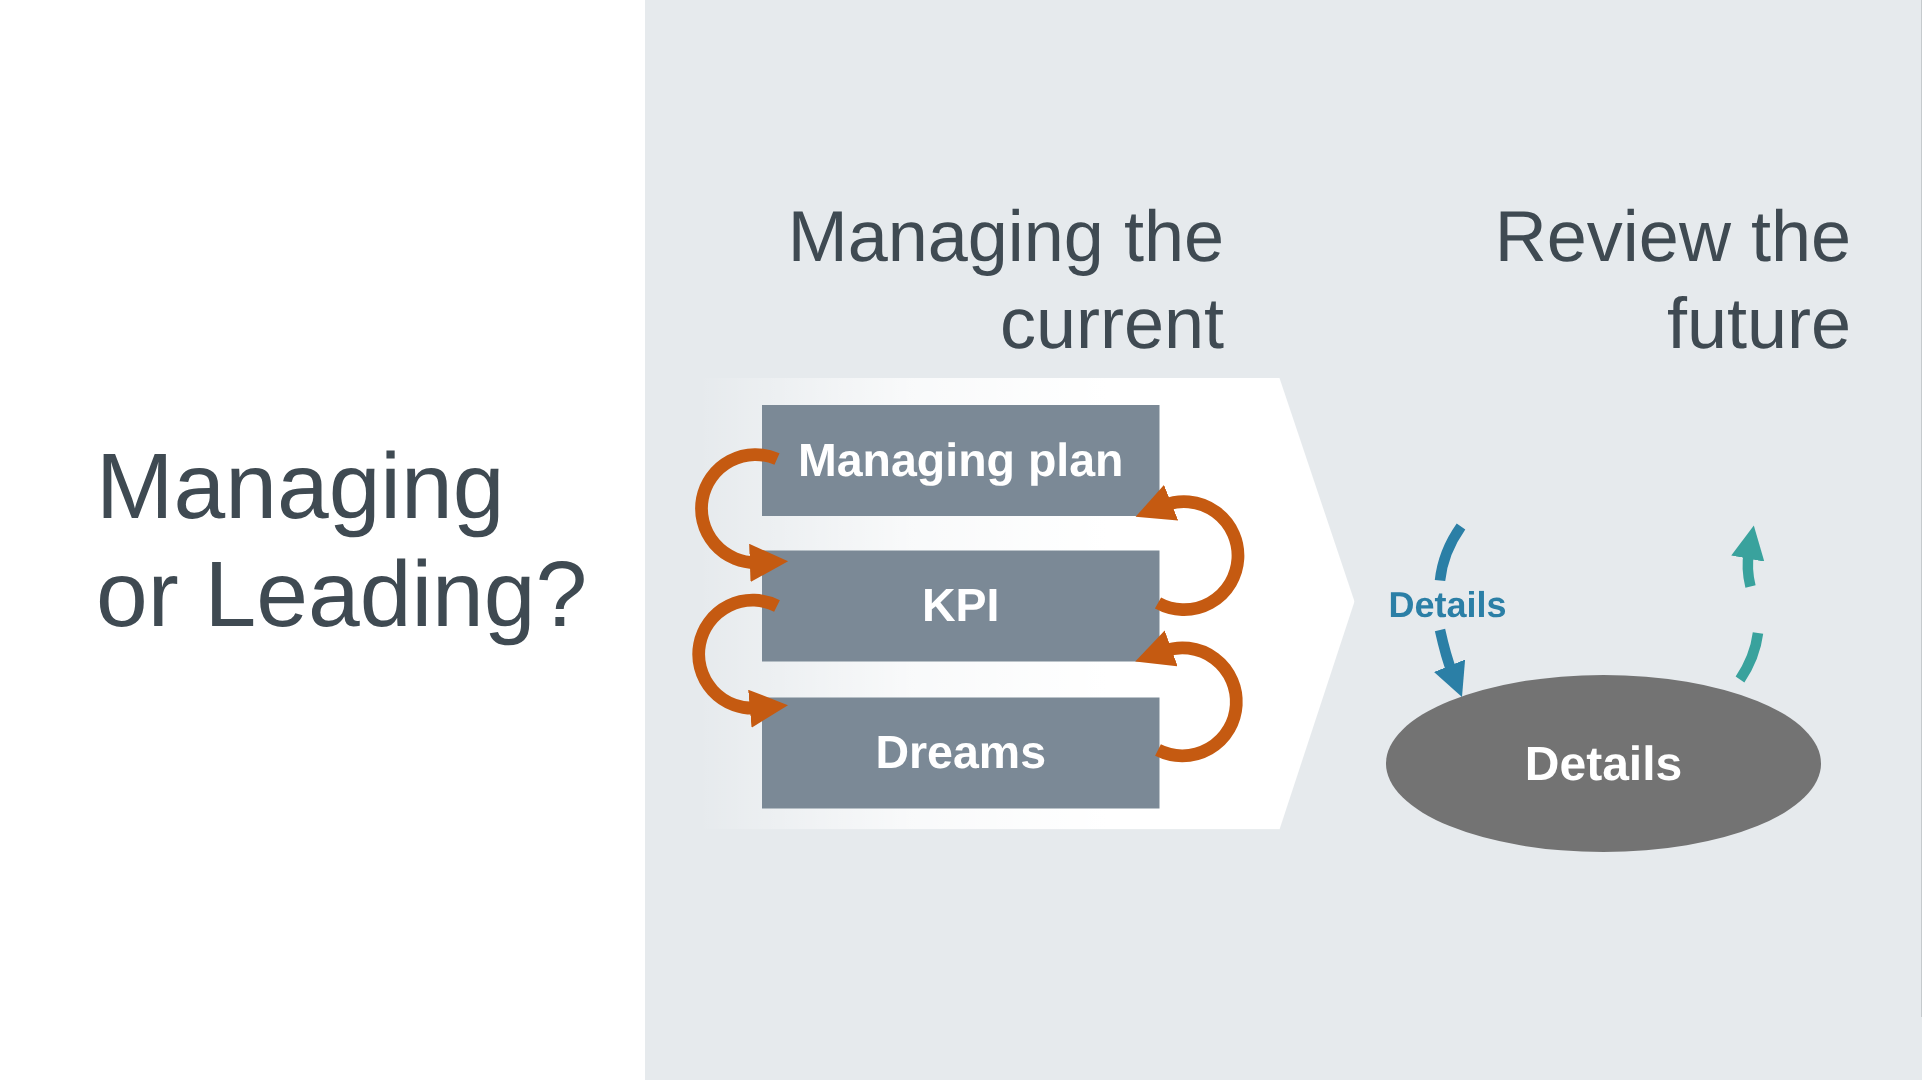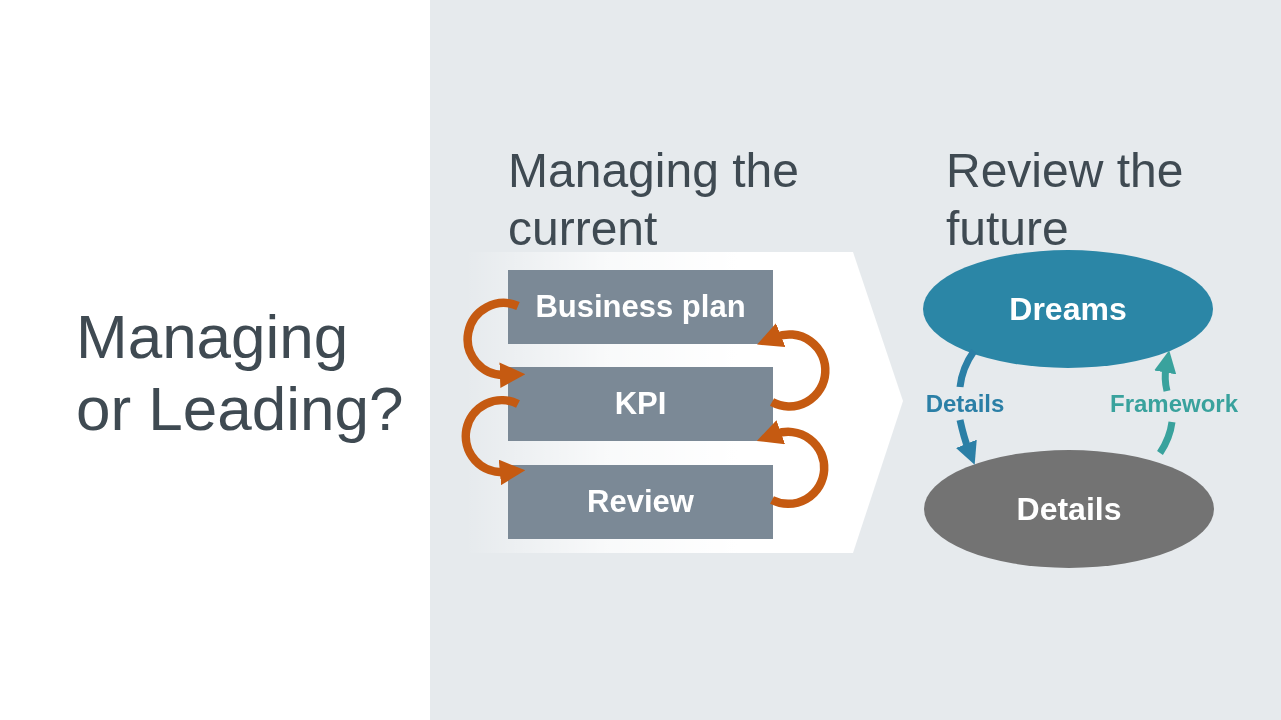--- a/index.html
+++ b/index.html
@@ -10,26 +10,26 @@
     overflow:hidden;
     font-family:"Liberation Sans","DejaVu Sans",sans-serif;
   }
   .right-panel{
     position:absolute;left:430px;top:0;width:851px;height:720px;
     background:#e6eaed;
   }
   .slide-title{
     position:absolute;left:64px;top:289px;width:336px;
     font-size:62px;line-height:1.16;font-weight:400;color:#3f4a52;
-    margin:12px;
+    margin:0;
   }
   .col-heading{
     position:absolute;top:126px;
     font-size:48px;line-height:1.2;font-weight:400;color:#3f4a52;
-    text-align:left;margin:16px;
+    text-align:right;margin:4px;
   }
   .heading-managing{left:492px;width:320px;}
   .heading-leading{left:930px;width:300px;}
   .chevron{
     position:absolute;left:465px;top:252px;width:440px;height:301px;
     background:linear-gradient(90deg, rgba(255,255,255,0) 0%, rgba(255,255,255,0.75) 32%, #ffffff 62%);
     -webkit-clip-path:polygon(0 0,388px 0,438px 149px,388px 301px,0 301px);
     clip-path:polygon(0 0,388px 0,438px 149px,388px 301px,0 301px);
   }
   .mbox{
@@ -60,33 +60,29 @@
 
   <h1 class="slide-title">Managing or Leading?</h1>
 
   <div class="right-panel"></div>
 
   <h2 class="col-heading heading-managing">Managing the current</h2>
   <h2 class="col-heading heading-leading">Review the future</h2>
 
   <div class="chevron"></div>
 
-  <div class="mbox mbox-0">Business plan</div>
+  <div class="mbox mbox-0">Managing plan</div>
   <div class="mbox mbox-1">KPI</div>
-  <div class="mbox mbox-2">Review</div>
+  <div class="mbox mbox-2">Dreams</div>
 
-  <div class="ellipse ellipse-dreams">
-    <span>Dreams</span>
-  </div>
   <div class="ellipse ellipse-details">
     <span>Details</span>
   </div>
 
   <div class="arrow-label label-mindset">Details</div>
-  <div class="arrow-label label-framework">Framework</div>
 
   <svg class="arrows-overlay" width="1281" height="720" viewBox="0 0 1281 720">
     <defs>
       <marker id="head-orange" viewBox="0 0 10 10" refX="2" refY="5" markerWidth="3" markerHeight="3" orient="auto">
         <path d="M0,0 L10,5 L0,10 Z" fill="#c55a11"></path>
       </marker>
       <marker id="head-blue" viewBox="0 0 10 10" refX="2" refY="5" markerWidth="3.2" markerHeight="3.2" orient="auto">
         <path d="M0,0 L10,5 L0,10 Z" fill="#2b7fa6"></path>
       </marker>
       <marker id="head-teal" viewBox="0 0 10 10" refX="2" refY="5" markerWidth="3.2" markerHeight="3.2" orient="auto">

